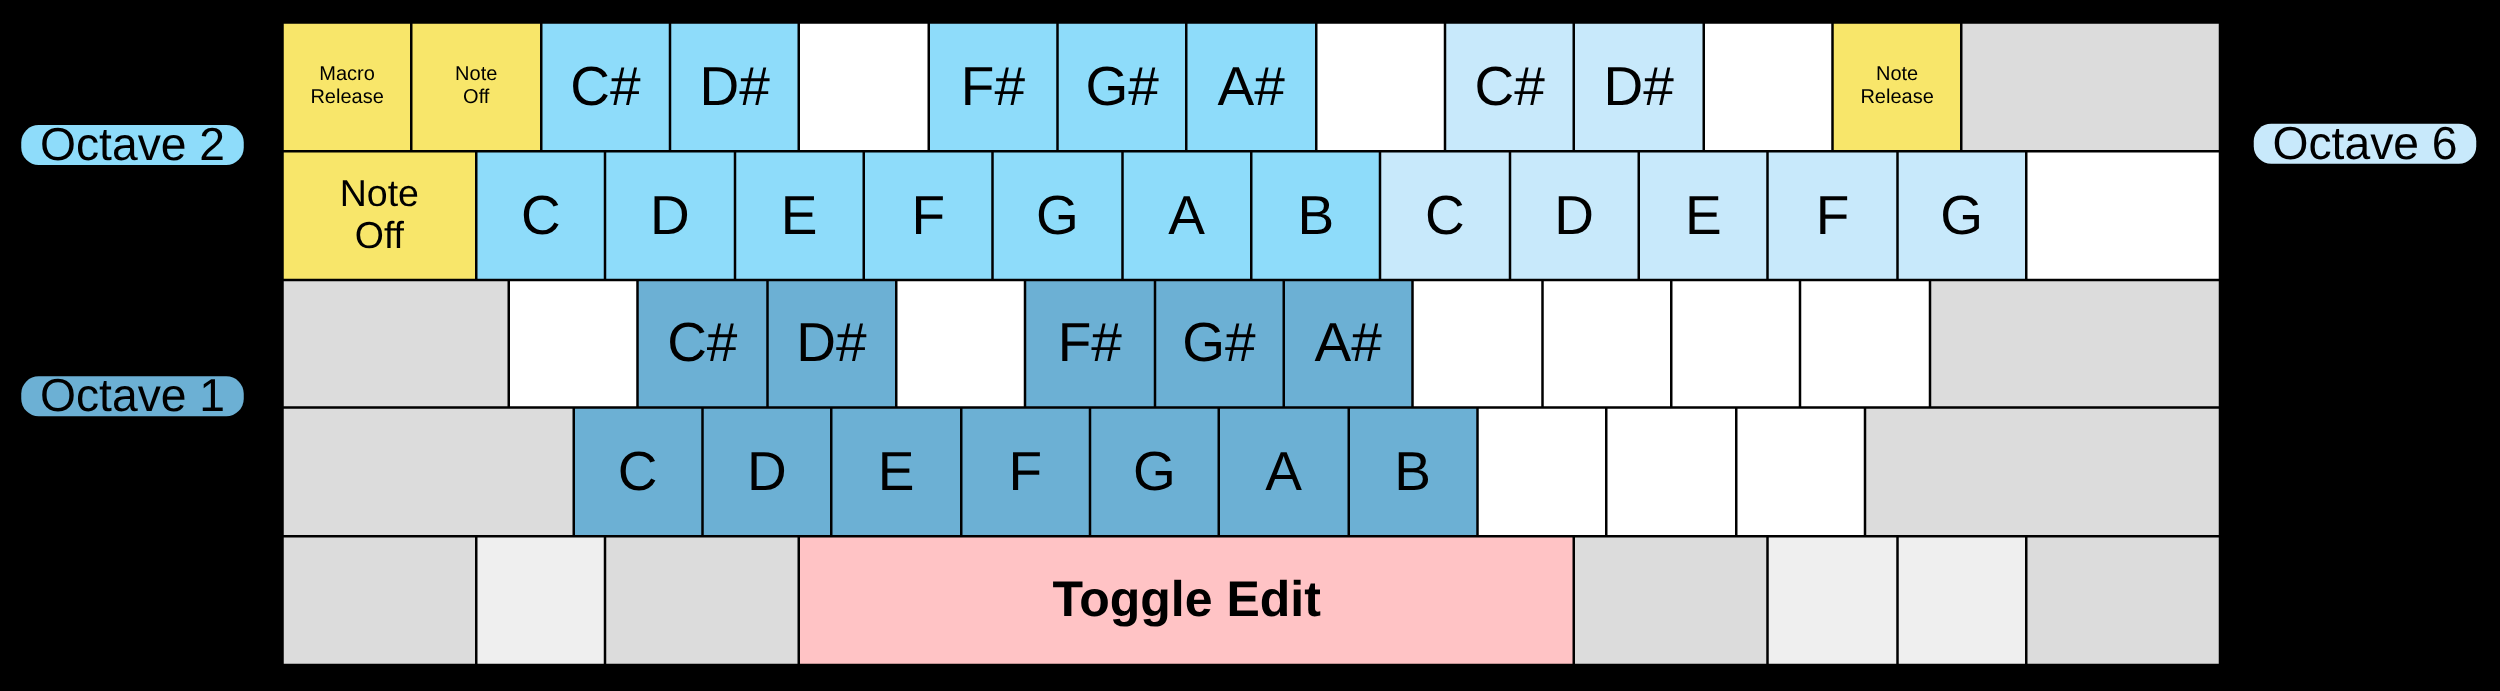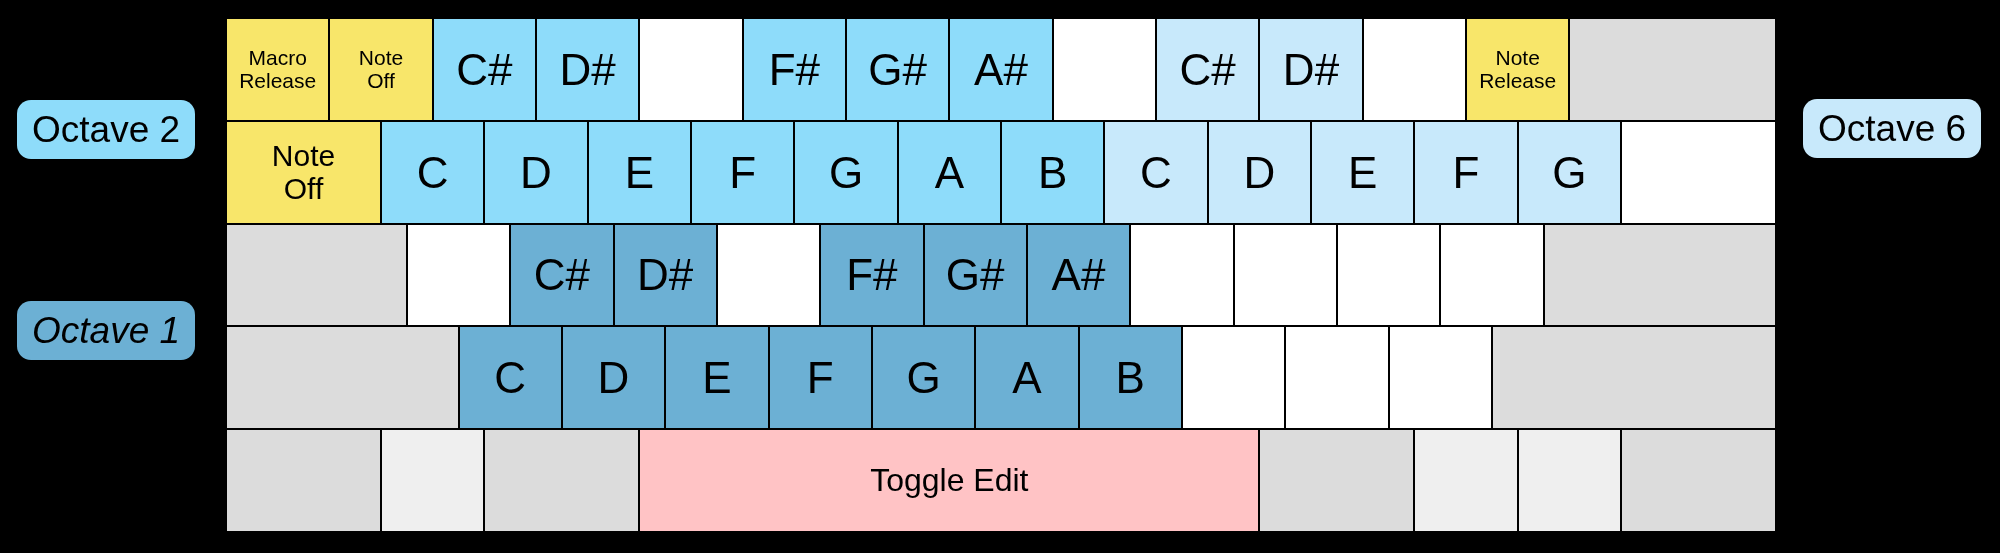--- a/index.html
+++ b/index.html
@@ -10,38 +10,38 @@
   .board{
     position:absolute;left:225px;top:17px;width:1552px;height:516px;
     display:grid;grid-template-columns:repeat(60,1fr);grid-template-rows:repeat(5,1fr);
     gap:2px;padding:2px;box-sizing:border-box;background:#000;
   }
   .key{
     display:flex;align-items:center;justify-content:center;
     text-align:center;white-space:pre-line;color:#000;line-height:1.12;
     overflow:hidden;box-sizing:border-box;
   }
-  .size-sm{font-size:21px;}
+  .size-sm{font-size:16px;}
   .size-md{font-size:30px;}
   .size-note{font-size:44px;}
-  .size-wide{font-size:32px;}
+  .size-wide{font-size:40px;font-weight:bold;}
   .octave-pill{
     position:absolute;display:flex;align-items:center;justify-content:center;
-    height:59px;padding:0 15px;border-radius:14px;font-size:37px;color:#000;
+    height:32px;padding:0 15px;border-radius:14px;font-size:37px;color:#000;
   }
   .pos-left-top{left:17px;top:100px;}
   .pos-left-bottom{left:17px;top:301px;}
   .pos-right-top{left:1803px;top:99px;}
 </style>
 </head>
 <body>
 
 <div class="stage">
   <div class="octave-pill pos-left-top" style="background: rgb(142, 220, 250); color: rgb(0, 0, 0);">Octave 2</div>
-  <div class="octave-pill pos-left-bottom" style="background: rgb(108, 176, 212); color: rgb(0, 0, 0); font-style: italic;">Octave 1</div>
+  <div class="octave-pill pos-left-bottom" style="background: rgb(108, 176, 212); color: rgb(0, 0, 0);">Octave 1</div>
   <div class="octave-pill pos-right-top" style="background: rgb(200, 233, 251); color: rgb(0, 0, 0);">Octave 6</div>
 
   <div class="board">
       <div class="key size-sm" style="grid-column: span 4; background: rgb(248, 230, 106);">Macro
 Release</div>
       <div class="key size-sm" style="grid-column: span 4; background: rgb(248, 230, 106);">Note
 Off</div>
       <div class="key size-note" style="grid-column: span 4; background: rgb(142, 220, 250);">C#</div>
       <div class="key size-note" style="grid-column: span 4; background: rgb(142, 220, 250);">D#</div>
       <div class="key size-note" style="grid-column: span 4; background: rgb(255, 255, 255);"></div>

